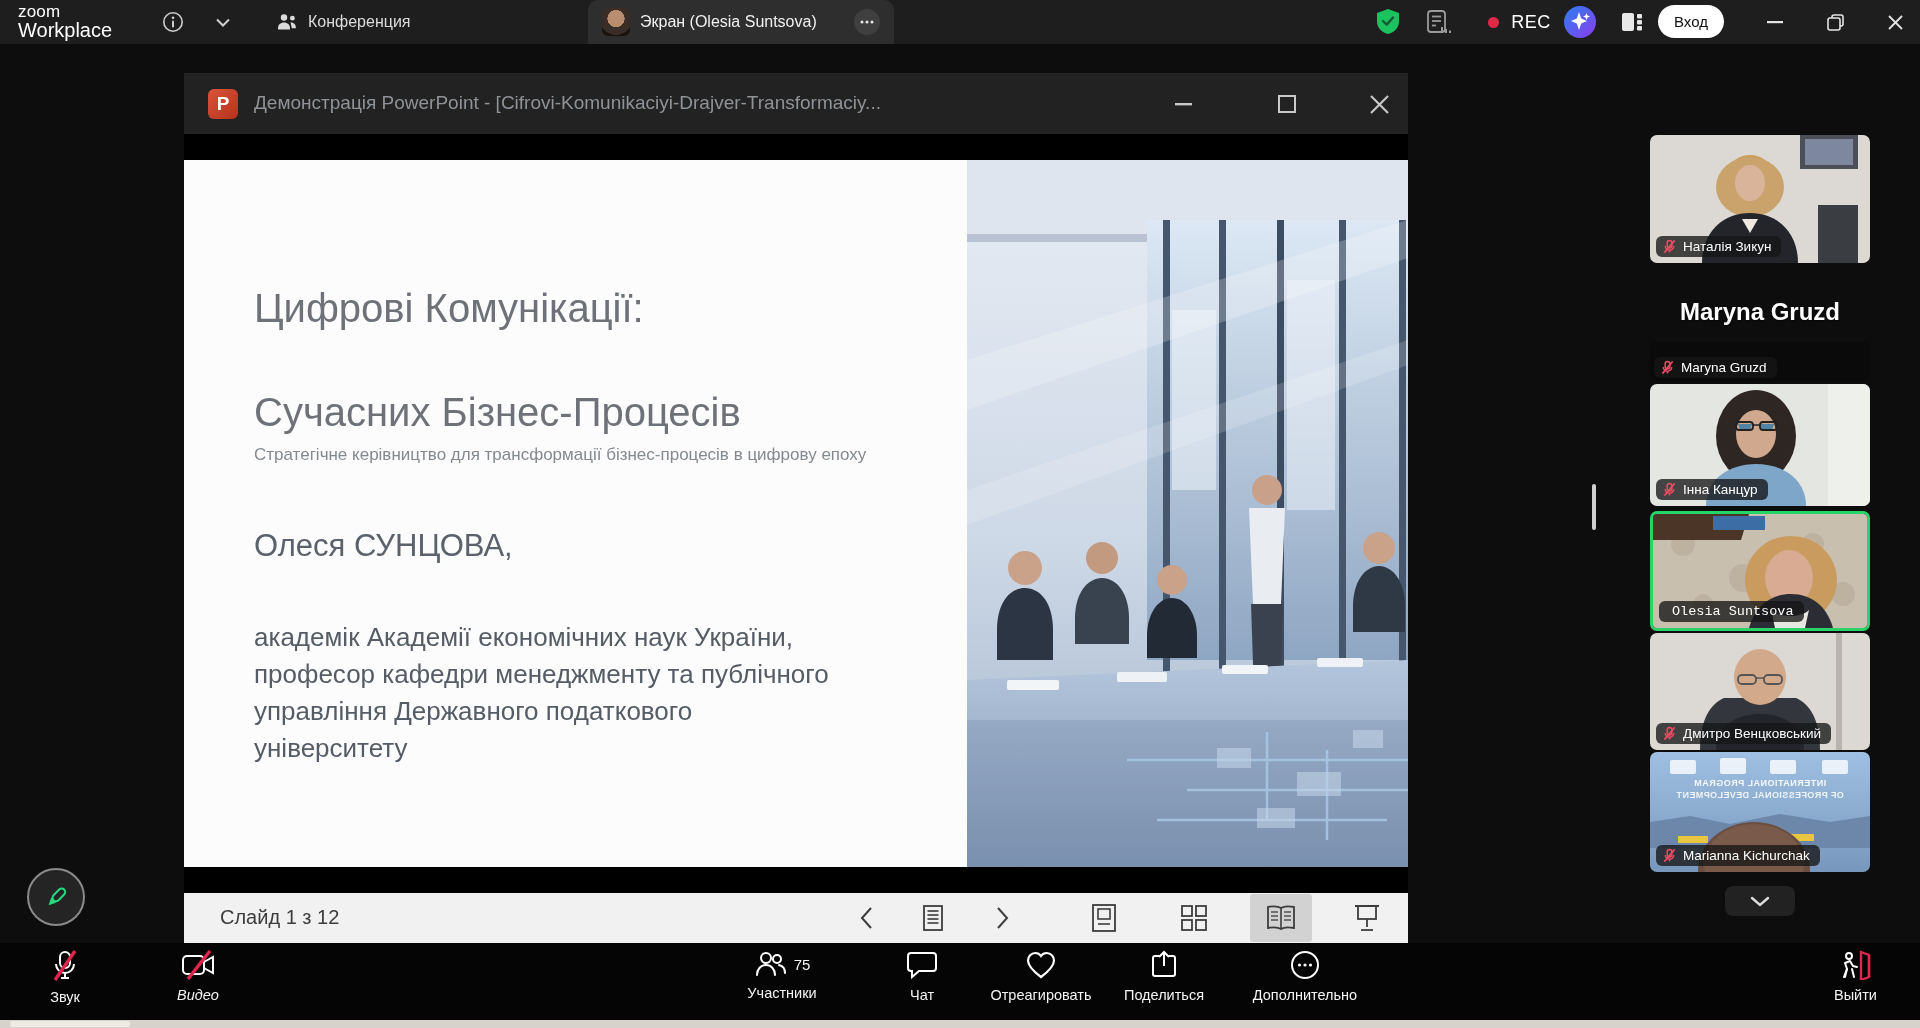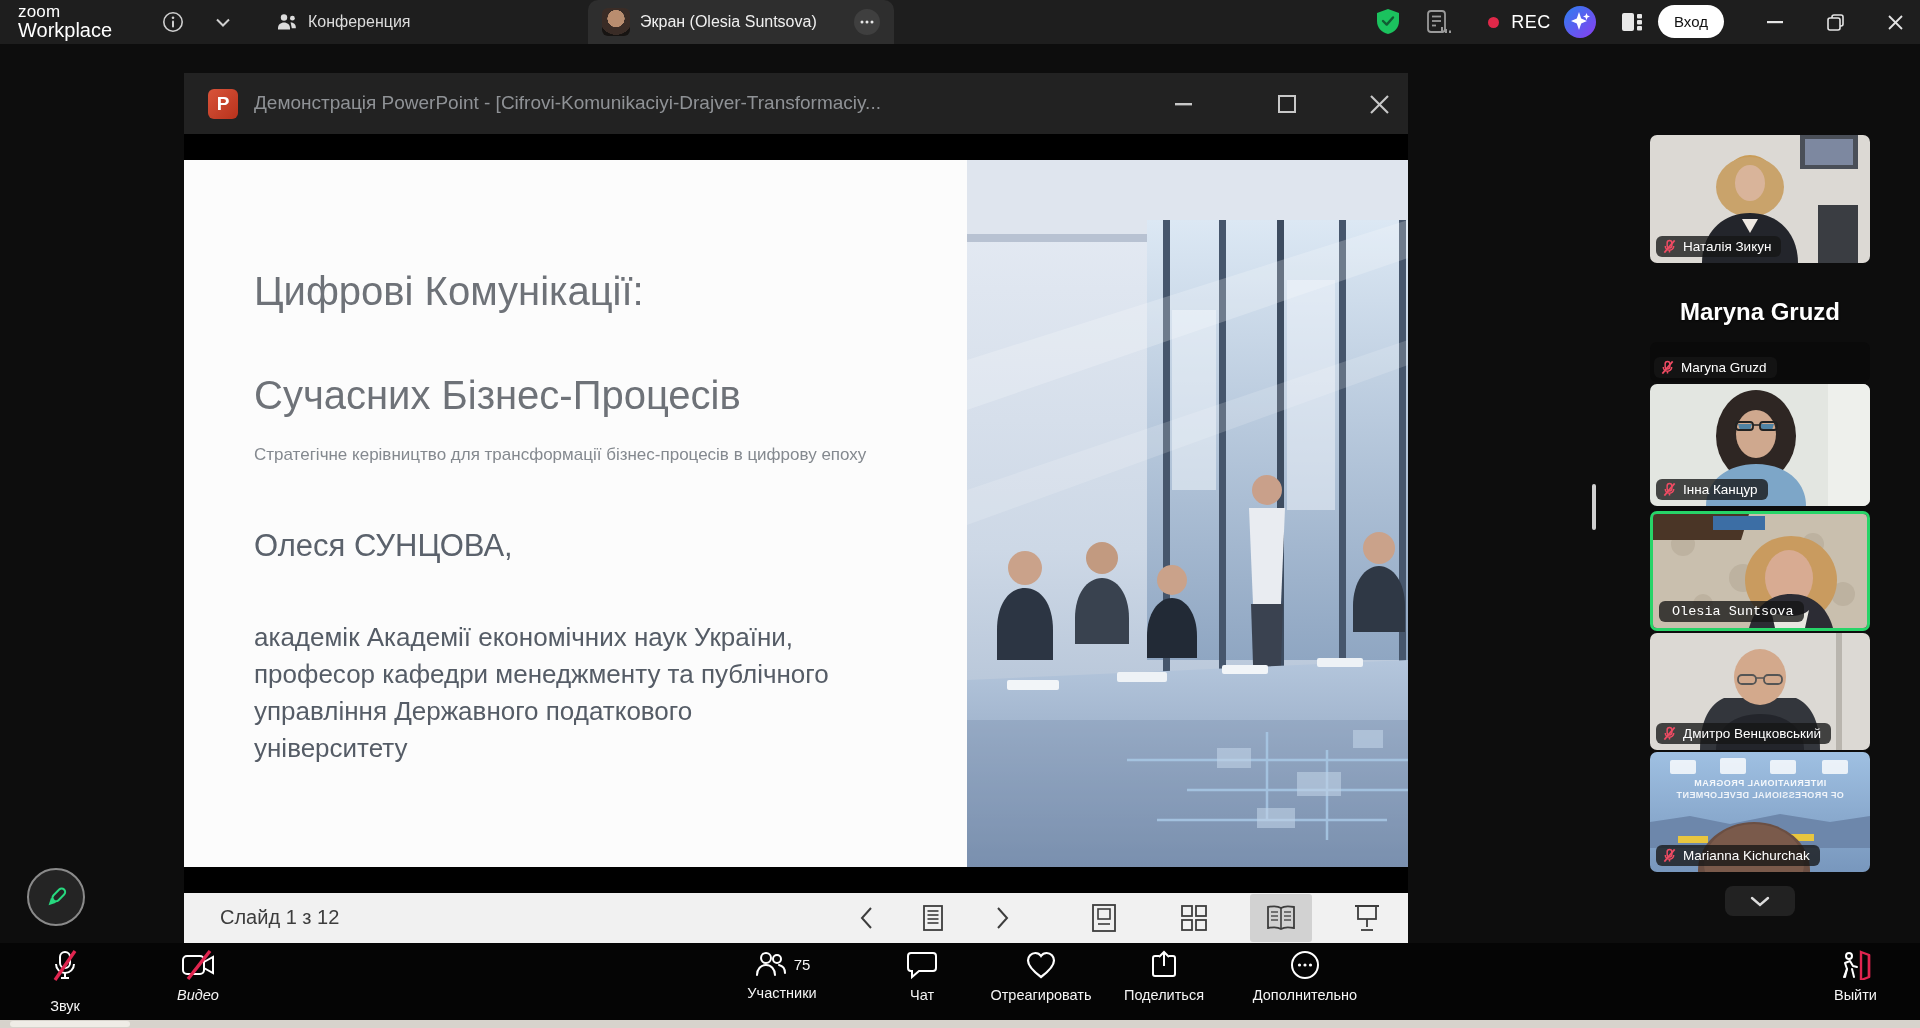--- a/index.html
+++ b/index.html
@@ -28,21 +28,21 @@
   
   #ppt { left:184px; top:73px; width:1224px; height:870px; background:#000; }
   #ppt-titlebar { left:0; top:0; width:1224px; height:61px; background:#222; display:flex; align-items:center; }
   #ppt-icon { position:absolute; left:24px; top:16px; width:30px; height:30px; border-radius:6px;
               background:linear-gradient(135deg,#d9543a,#b7321c); color:#fff; font-weight:700; font-size:19px;
               display:flex; align-items:center; justify-content:center; }
   #ppt-title { position:absolute; left:70px; top:19px; font-size:19px; color:#8f9296; white-space:nowrap; }
   .ppt-ctl { top:14px; width:34px; height:34px; display:flex; align-items:center; justify-content:center; }
 
   #slide { left:0; top:87px; width:1224px; height:707px; background:#fcfcfc; overflow:hidden; }
-  .slide-title-line { left:70px; width:720px; font-size:40px; line-height:52px; color:#6e7278; font-weight:500; }
+  .slide-title-line { left:70px; width:720px; font-size:40px; line-height:52px; color:#6e7278; font-weight:500;margin-top:17px; }
   #slide-subtitle { left:70px; top:285px; width:660px; font-size:17px; color:#84898f; }
   #author-name { left:70px; top:368px; font-size:31px; color:#5b626c; }
   .author-line { left:70px; width:660px; font-size:26px; line-height:37px; color:#555c66; }
   #slide-photo { left:783px; top:0; width:441px; height:707px; }
 
   #ppt-statusbar { left:0; top:820px; width:1224px; height:50px; background:#f1f1f1; }
   #slide-counter { left:36px; top:13px; font-size:20px; color:#3d3d3d; }
   .sb-ic { top:3px; width:44px; height:44px; display:flex; align-items:center; justify-content:center; }
   #sb-selected { left:1066px; top:1px; width:62px; height:48px; background:#d2d2d2; border-radius:3px; }
 
@@ -502,21 +502,21 @@
   </div>
 
   <div id="sidebar-collapse" class="abs">
     <svg width="20" height="11" viewBox="0 0 20 11">
         <polyline points="2,2 10,9 18,2" fill="none" stroke="#dcdcdc" stroke-width="2.4" stroke-linecap="round"></polyline>
       </svg>
   </div>
 
   <div id="toolbar" class="abs">
 
-    <div class="tb-btn" style="left:20px;width:90px;justify-content:space-between;">
+    <div class="tb-btn" style="left:20px;width:90px;">
       <svg width="30" height="32" viewBox="0 0 30 32">
           <rect x="10" y="2" width="10" height="16" rx="5" fill="none" stroke="#fff" stroke-width="2"></rect>
           <path d="M6 14a9 9 0 0 0 18 0" fill="none" stroke="#fff" stroke-width="2"></path>
           <line x1="15" y1="23" x2="15" y2="28" stroke="#fff" stroke-width="2"></line>
           <line x1="11" y1="28" x2="19" y2="28" stroke="#fff" stroke-width="2"></line>
           <line x1="25" y1="1" x2="5" y2="30" stroke="#e0254f" stroke-width="3.4"></line>
         </svg>
       <span class="tb-label">Звук</span>
     </div>
 

